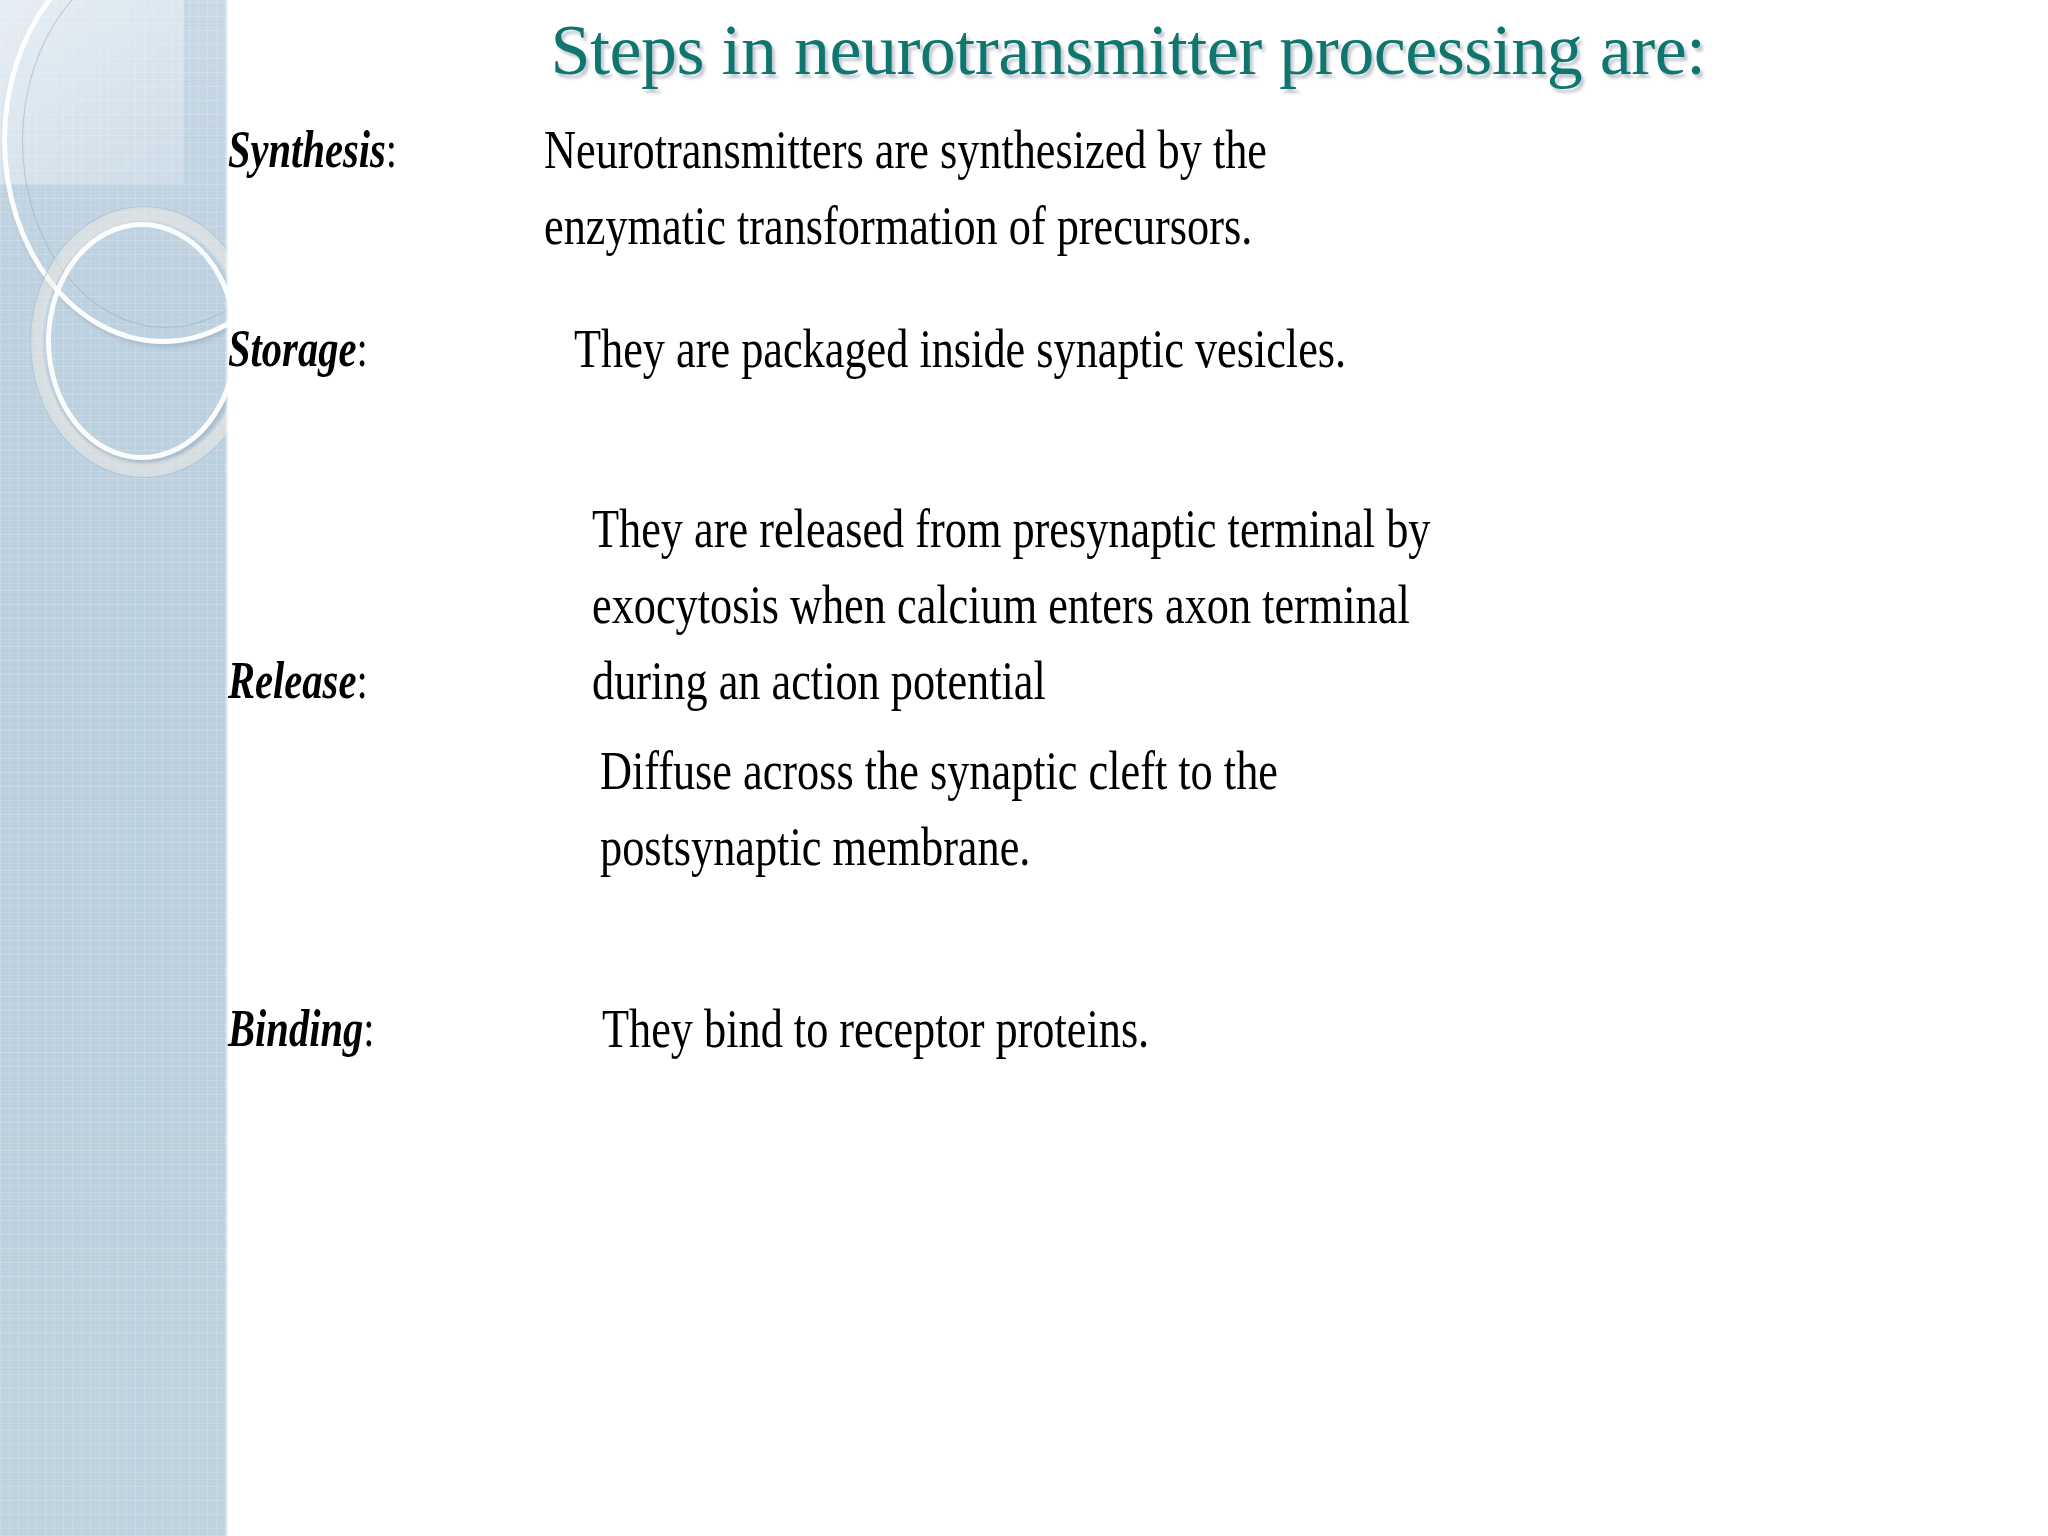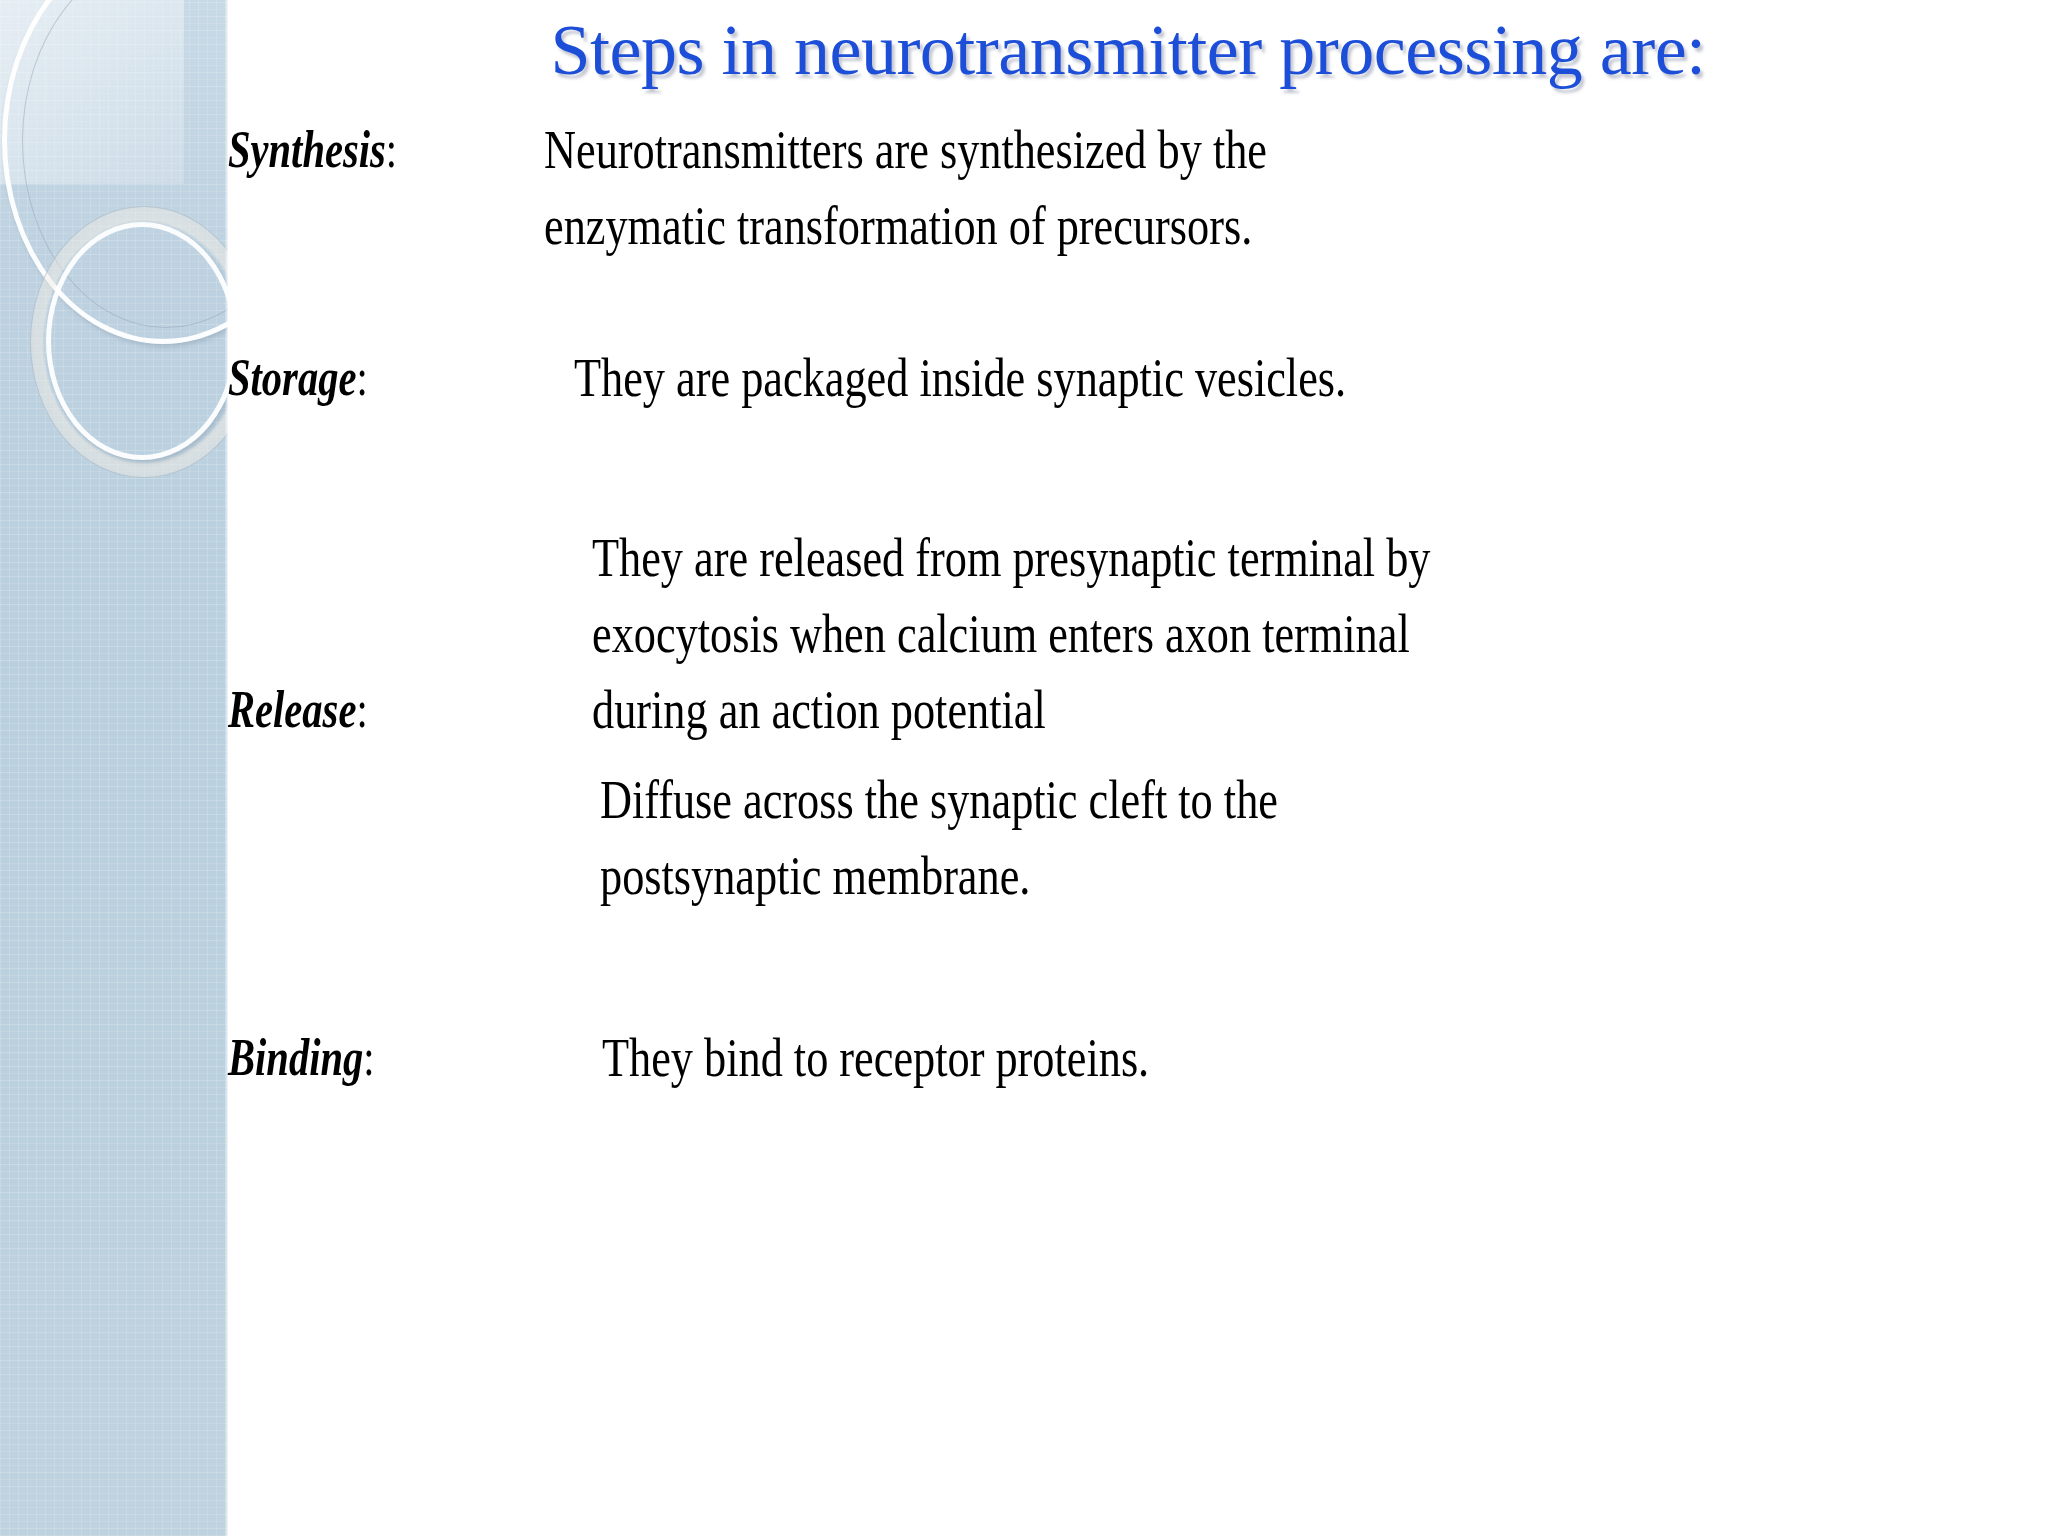--- a/index.html
+++ b/index.html
@@ -120,21 +120,21 @@
   #title {
     position: absolute;
     left: 0;
     top: 6px;
     width: 1800px;
     text-align: center;
     font-family: "Liberation Serif", "DejaVu Serif", serif;
     font-size: 72px;
     line-height: 88px;
     letter-spacing: -0.5px;
-    color: #1d4ed8;
+    color: #0f766e;
     text-shadow: 3px 4px 3px rgba(150,155,175,0.55);
     white-space: nowrap;
   }
 
   #body-block {
     position: absolute;
     left: 0;
     top: 112px;
     width: 1800px;
   }
@@ -170,21 +170,21 @@
     transform-origin: left top;
     width: 122%;
   }
   .step-text .line { display: block; white-space: nowrap; }
 
   
   #row-synthesis      { margin-left: 0px;   }
   #row-synthesis .step-label { width: 300px; }
   #row-synthesis .step-text  { margin-left: 16px; }
 
-  #row-storage        { margin-top: 76px; }
+  #row-storage        { margin-top: 47px; }
   #row-storage .step-label { width: 300px; }
   #row-storage .step-text  { margin-left: 46px; }
 
   #row-release        { margin-top: 104px; align-items: flex-end; }
   #row-release .step-label { width: 300px; }
   #row-release .step-text  { margin-left: 64px; }
 
   #para-diffuse {
     margin-top: 14px;
     margin-left: 372px;

